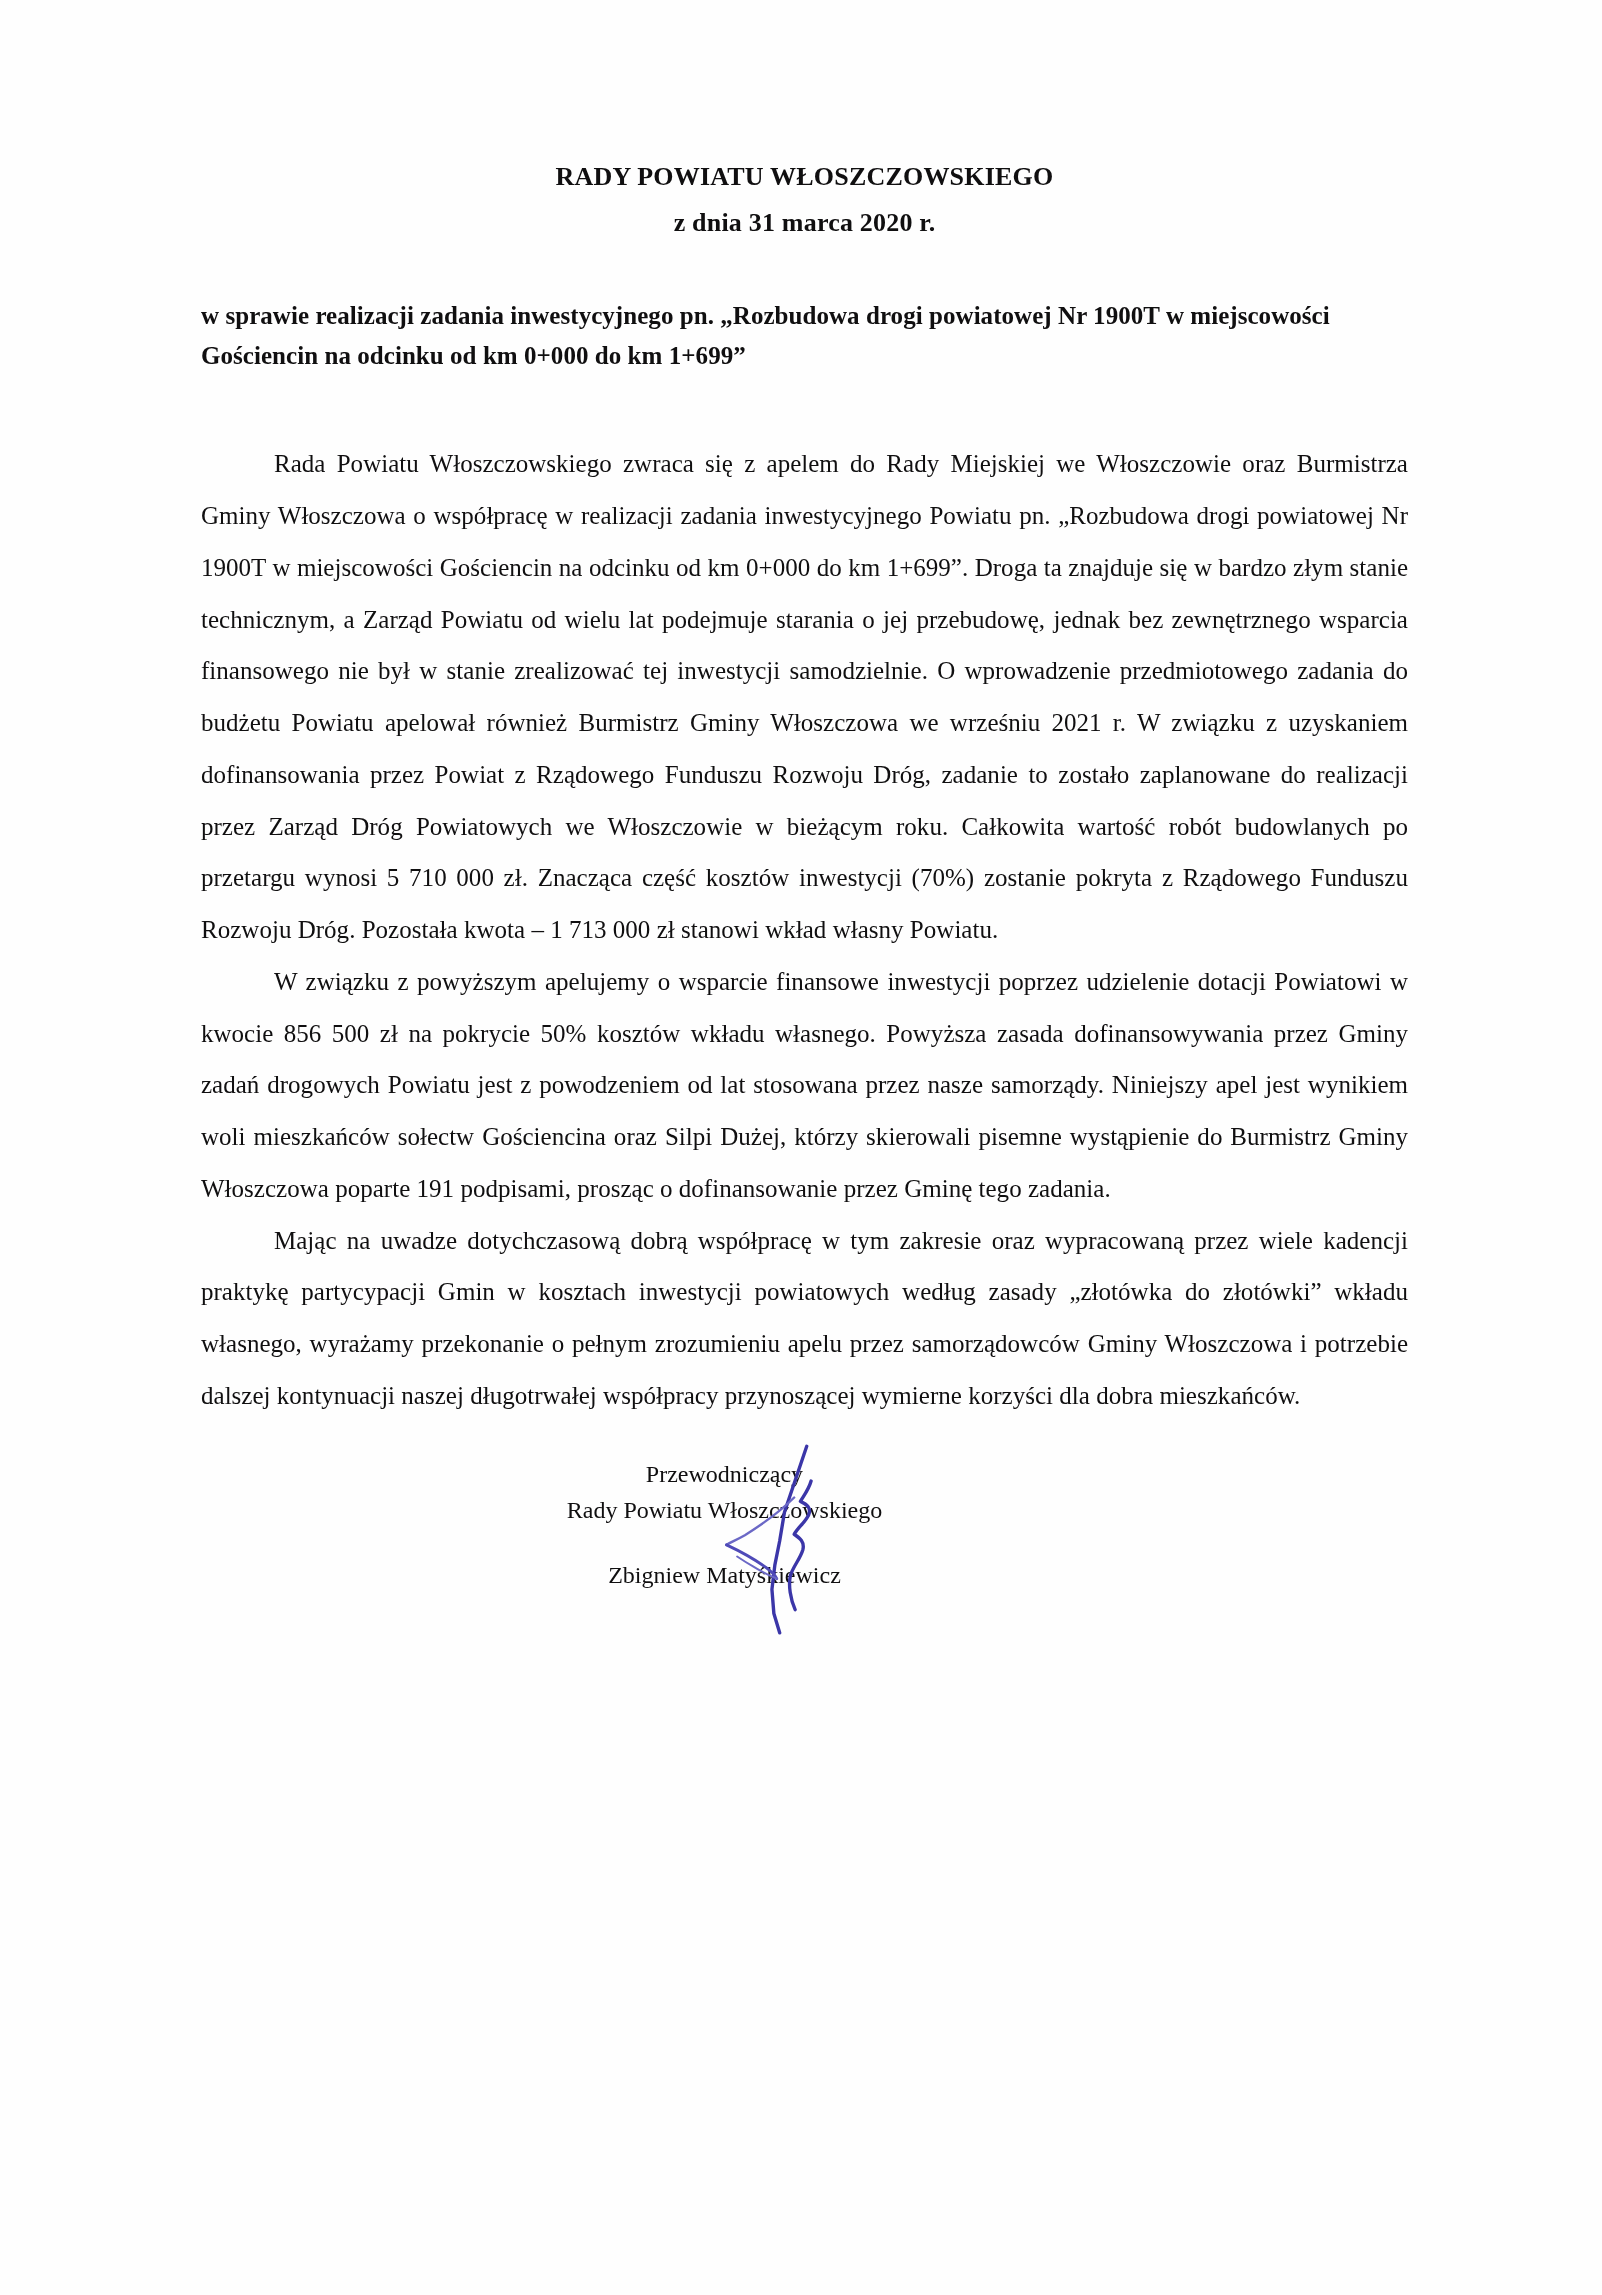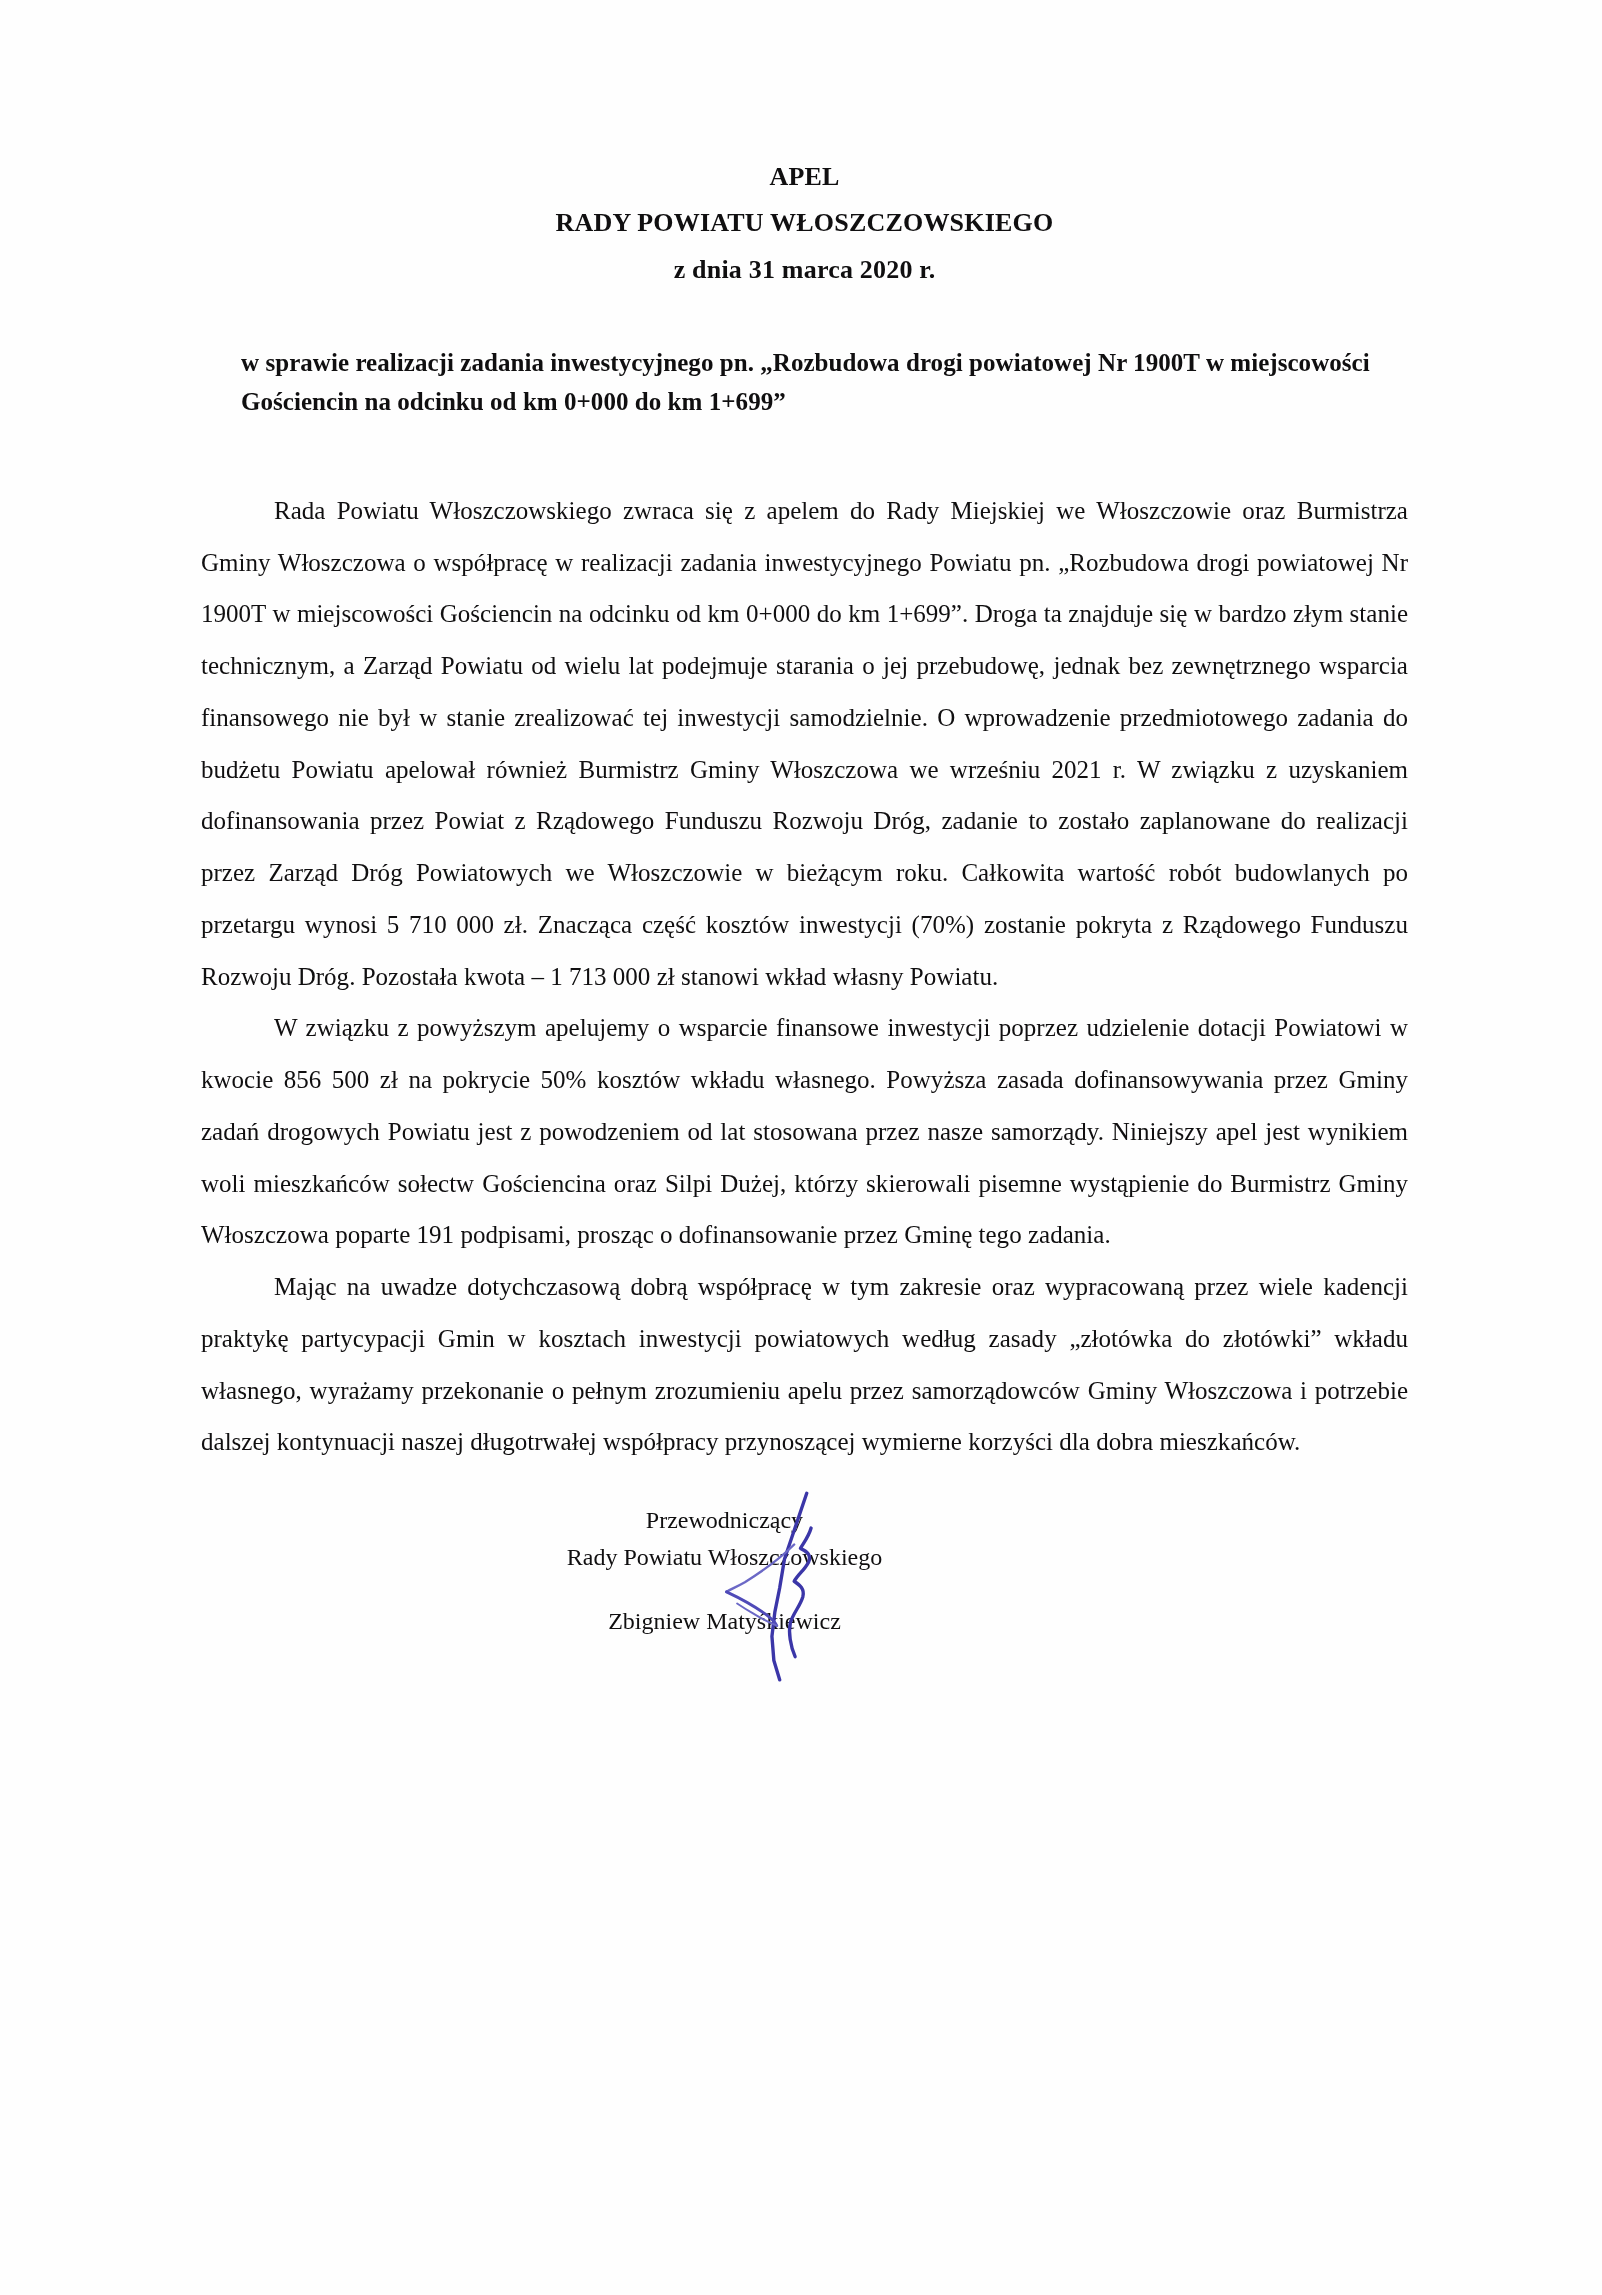--- a/index.html
+++ b/index.html
@@ -39,21 +39,20 @@
   .title-date   { }
 
   
   .subject {
     margin-top: 60px;
     font-weight: bold;
     font-size: 25px;
     line-height: 1.58;
     text-align: left;
     letter-spacing: 0.05px;
-    margin-left: 40px;
   }
 
   
   .body {
     margin-top: 63px;
     font-size: 25px;
     line-height: 2.07;
     text-align: justify;
     text-justify: inter-word;
     letter-spacing: 0.02px;
@@ -89,21 +88,20 @@
     pointer-events: none;
   }
 </style>
 </head>
 <body>
 
 <div class="page">
   <div class="sheet">
 
     <div class="title-block">
-      <div class="title-line title-main">APEL</div>
       <div class="title-line title-org">RADY POWIATU WŁOSZCZOWSKIEGO</div>
       <div class="title-line title-date">z dnia 31 marca 2020 r.</div>
     </div>
 
     <div class="subject">w sprawie realizacji zadania inwestycyjnego pn. „Rozbudowa drogi powiatowej Nr 1900T w miejscowości Gościencin na odcinku od km 0+000 do km 1+699”</div>
 
     <div class="body">
       <p>Rada Powiatu Włoszczowskiego zwraca się z apelem do Rady Miejskiej we Włoszczowie oraz Burmistrza Gminy Włoszczowa o współpracę w realizacji zadania inwestycyjnego Powiatu pn. „Rozbudowa drogi powiatowej Nr 1900T w miejscowości Gościencin na odcinku od km 0+000 do km 1+699”. Droga ta znajduje się w bardzo złym stanie technicznym, a Zarząd Powiatu od wielu lat podejmuje starania o jej przebudowę, jednak bez zewnętrznego wsparcia finansowego nie był w stanie zrealizować tej inwestycji samodzielnie. O wprowadzenie przedmiotowego zadania do budżetu Powiatu apelował również Burmistrz Gminy Włoszczowa we wrześniu 2021 r. W związku z uzyskaniem dofinansowania przez Powiat z Rządowego Funduszu Rozwoju Dróg, zadanie to zostało zaplanowane do realizacji przez Zarząd Dróg Powiatowych we Włoszczowie w bieżącym roku. Całkowita wartość robót budowlanych po przetargu wynosi 5 710 000 zł. Znacząca część kosztów inwestycji (70%) zostanie pokryta z Rządowego Funduszu Rozwoju Dróg. Pozostała kwota – 1 713 000 zł stanowi  wkład własny Powiatu.</p>
       <p>W związku z powyższym apelujemy o wsparcie finansowe inwestycji poprzez udzielenie dotacji Powiatowi w kwocie 856 500 zł na pokrycie 50% kosztów wkładu własnego. Powyższa zasada dofinansowywania przez Gminy zadań drogowych Powiatu jest z powodzeniem od lat stosowana przez nasze samorządy. Niniejszy apel jest wynikiem woli mieszkańców sołectw Gościencina oraz Silpi  Dużej, którzy  skierowali pisemne wystąpienie do Burmistrz Gminy Włoszczowa poparte 191 podpisami, prosząc o dofinansowanie przez Gminę tego zadania.</p>
       <p>Mając na uwadze dotychczasową dobrą współpracę w tym zakresie oraz wypracowaną przez wiele kadencji praktykę partycypacji Gmin w kosztach inwestycji powiatowych według zasady „złotówka do złotówki” wkładu własnego, wyrażamy przekonanie o pełnym zrozumieniu apelu przez samorządowców Gminy Włoszczowa i potrzebie dalszej kontynuacji naszej długotrwałej współpracy przynoszącej wymierne korzyści dla dobra mieszkańców.</p>

